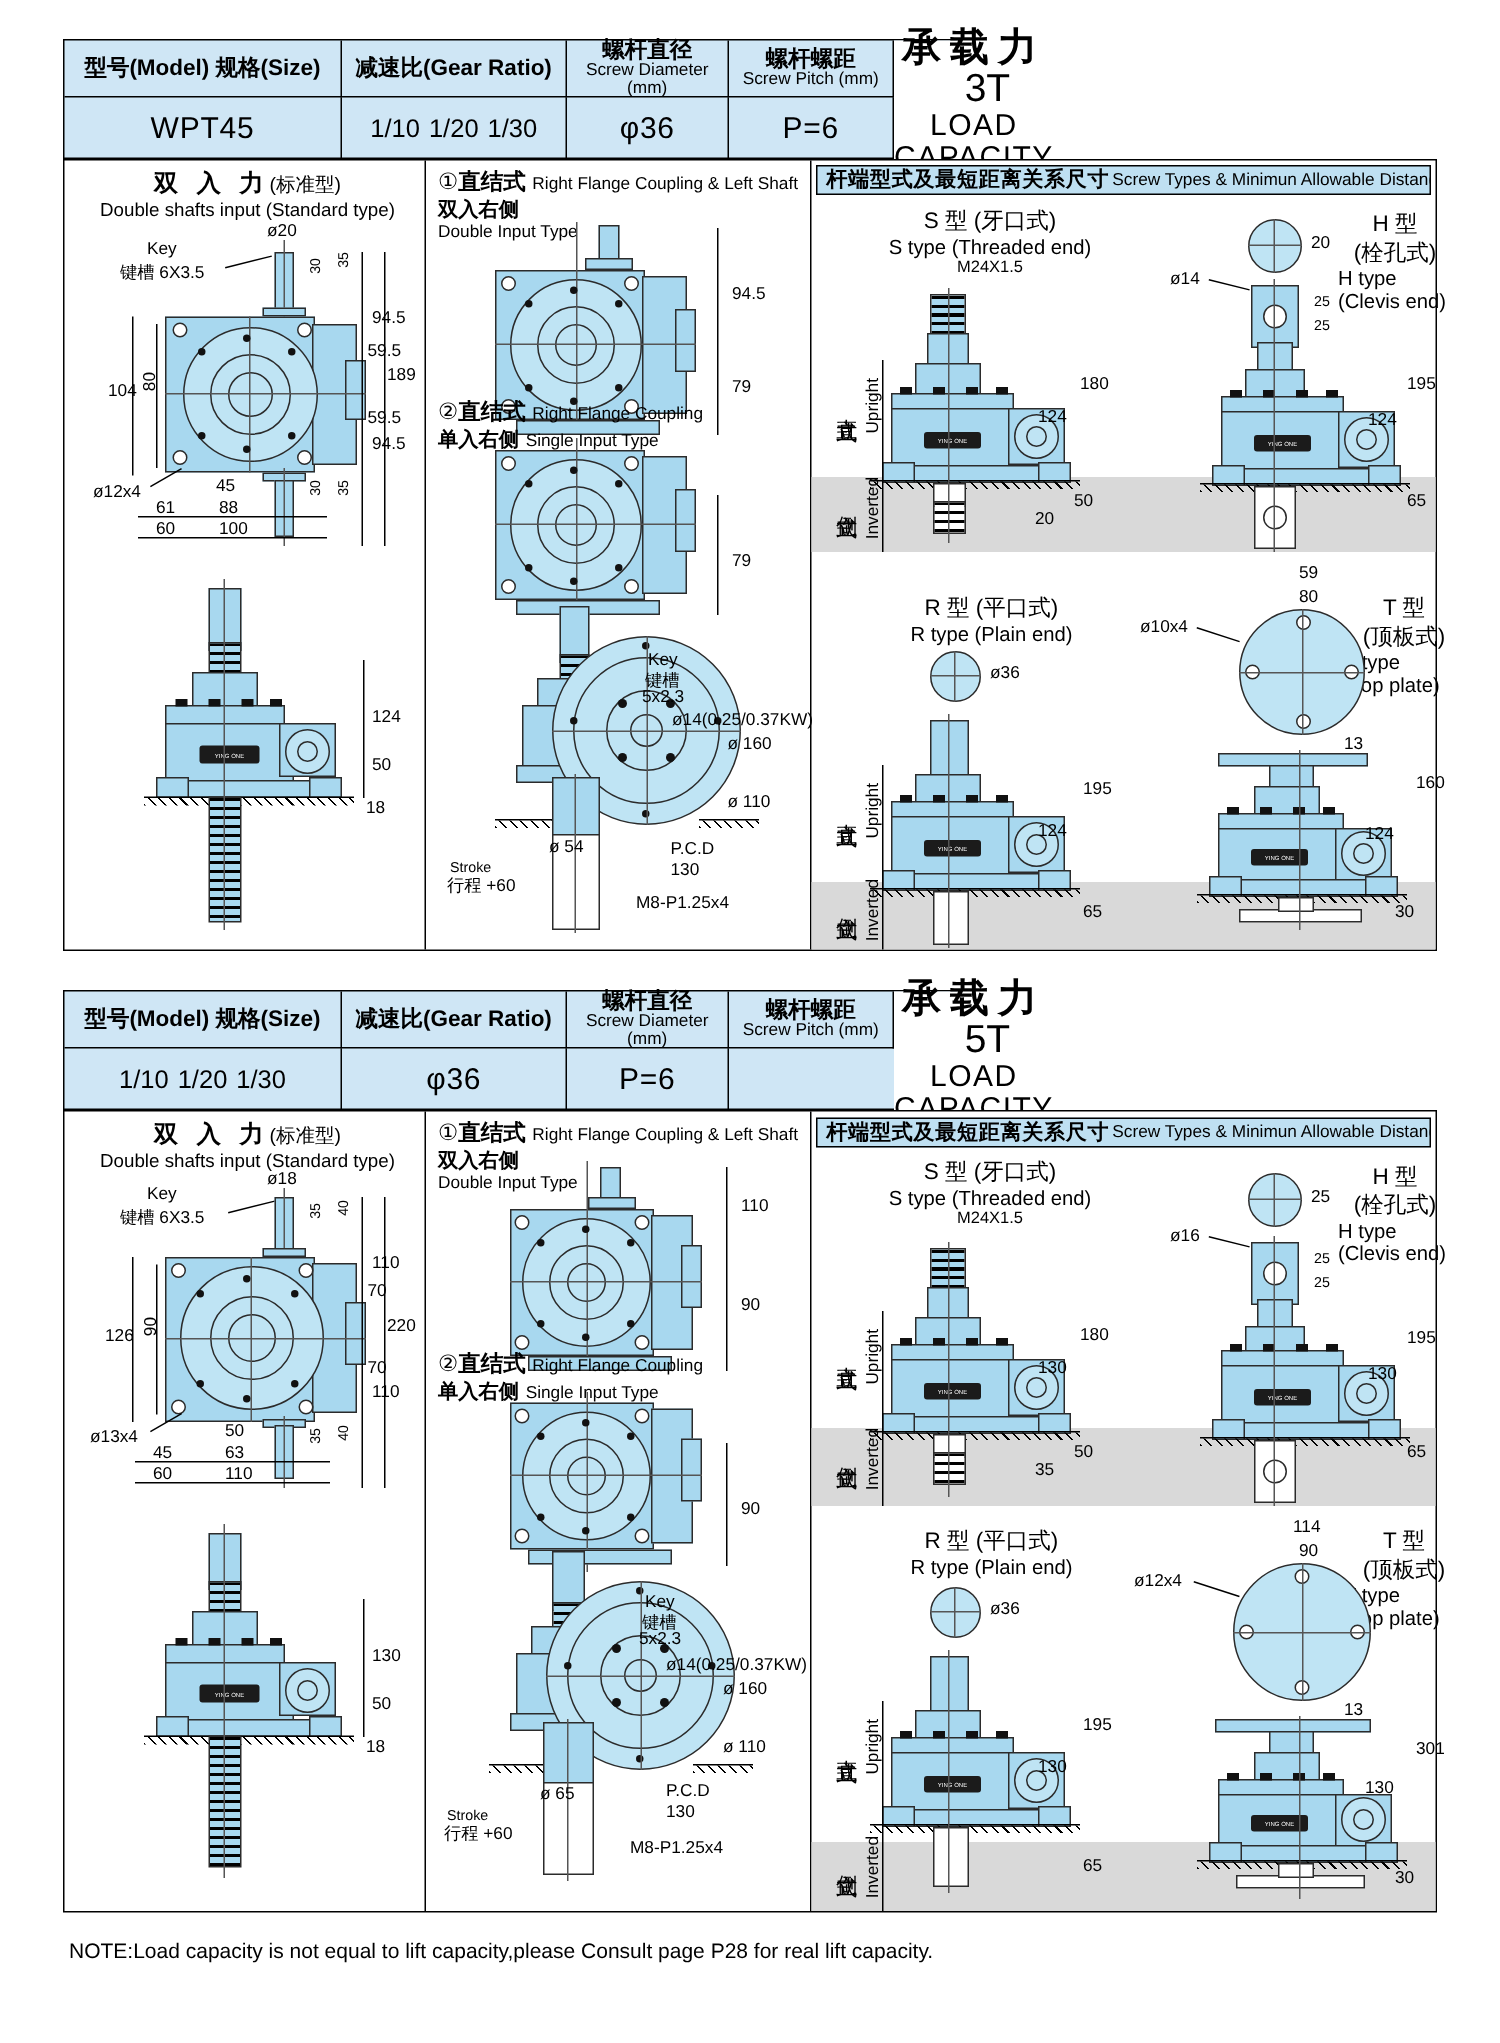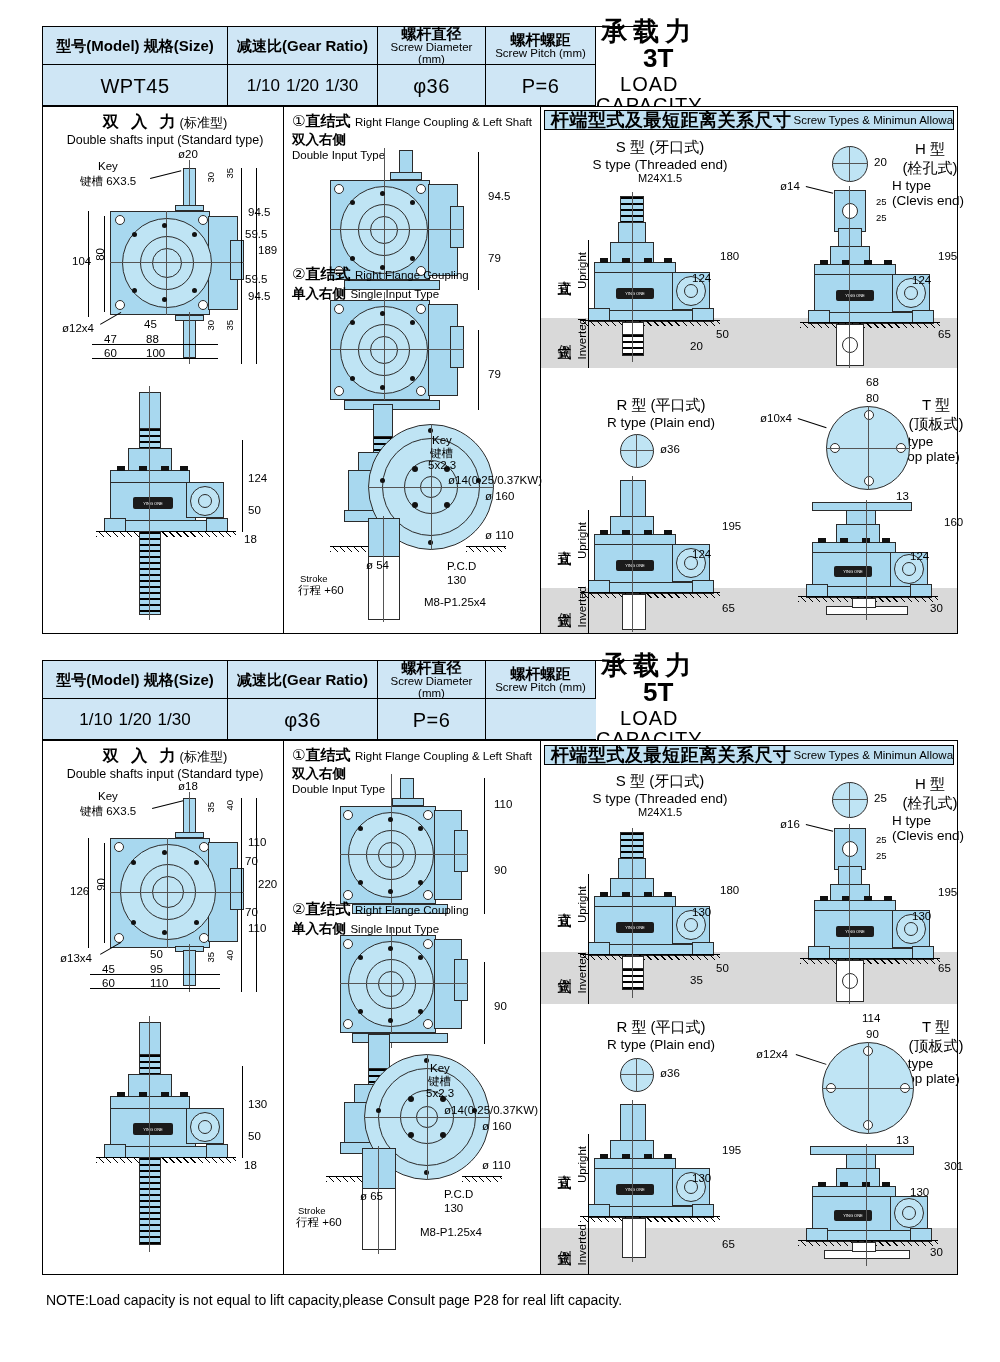--- a/index.html
+++ b/index.html
@@ -48,38 +48,38 @@
   .ratio { font-size: 17px; }
   .ratio .frac { margin: 0 3px; }
   .load-cell {
     grid-row: 1 / span 2;
     grid-column: 5;
     border-right: none;
     background: #fff;
     justify-content: center;
   }
   .load-cn { font-size: 26px; font-weight: 700; letter-spacing: 6px; }
-  .load-cn .tons { letter-spacing: 0; margin-left: 18px; font-weight: 700; }
+  .load-cn .tons { letter-spacing: 0; margin-left: 18px; font-weight: 400; }
   .load-en { font-size: 20px; letter-spacing: 1px; margin-top: 2px; }
 
   
   .panel-title-cn { font-size: 16px; font-weight: 600; letter-spacing: 4px; }
   .panel-title-cn .sub { font-size: 13px; letter-spacing: 0; font-weight: 400; }
   .panel-title-en { font-size: 12.5px; }
 
   .banner {
     position: absolute;
     background: #bfe0f2;
     border: 1px solid #000;
     display: flex; align-items: center;
     padding-left: 6px;
     white-space: nowrap;
     overflow: hidden;
   }
-  .banner .cn { font-size: 18px; font-weight: 600; letter-spacing: .5px; text-align: right; }
+  .banner .cn { font-size: 14px; font-weight: 600; letter-spacing: .5px; text-align: right; }
   .banner .en { font-size: 11.5px; margin-left: 2px; }
 
   .hdr-num { font-size: 15px; }
   .hdr-cn  { font-size: 15px; font-weight: 600; }
   .hdr-en  { font-size: 11.5px; }
   .hdr-cn2 { font-size: 13.5px; font-weight: 600; }
   .hdr-en2 { font-size: 11.5px; }
 
   .type-cn  { font-size: 15px; text-align: center; }
   .type-en  { font-size: 13.5px; }
@@ -217,21 +217,21 @@
   <div class="dim abs" style="left:245px; top:228px;">59.5</div>
   <div class="dim abs" style="left:258px; top:244px;">189</div>
   <div class="dim abs" style="left:245px; top:273px;">59.5</div>
   <div class="dim abs" style="left:248px; top:290px;">94.5</div>
   <div class="dim abs dim-v dim-sm" style="left:205px; top:320px;"><span>30</span></div>
   <div class="dim abs dim-v dim-sm" style="left:224px; top:320px;"><span>35</span></div>
   <div class="arrowline" style="left:241px; top:168px; height:196px;"></div>
   <div class="arrowline" style="left:256px; top:168px; height:196px;"></div>
 
   <div class="dim abs" style="left:144px; top:318px;">45</div>
-  <div class="dim abs" style="left:104px; top:333px;">47</div>
+  <div class="dim abs" style="left:104px; top:333px;">61</div>
   <div class="dim abs" style="left:146px; top:333px;">88</div>
   <div class="dim abs" style="left:104px; top:347px;">60</div>
   <div class="dim abs" style="left:146px; top:347px;">100</div>
   <div class="ln" style="left:92px; top:344px; width:126px; height:1px;"></div>
   <div class="ln" style="left:92px; top:358px; width:126px; height:1px;"></div>
 
   <div class="part" style="left:139px; top:392px; width:22px; height:42px;"></div>
   <div class="thread" style="left:139px; top:428px; width:22px; height:22px;"></div>
   <div class="part" style="left:128px; top:448px; width:44px; height:24px;"></div>
   <div class="part" style="left:110px; top:470px; width:80px; height:16px;"></div>
@@ -465,21 +465,21 @@
   <div class="dim abs" style="left:722px; top:520px;">195</div>
   <div class="dim abs" style="left:692px; top:548px;">124</div>
   <div class="dim abs" style="left:722px; top:602px;">65</div>
 
   <div class="abs" style="left:896px; top:396px; width:80px;">
     <div class="type-cn">T 型</div>
     <div class="type-cn">(顶板式)</div>
     <div class="type-en">T type</div>
     <div class="type-en">(Top plate)</div>
   </div>
-  <div class="dim abs" style="left:866px; top:376px;">68</div>
+  <div class="dim abs" style="left:866px; top:376px;">59</div>
   <div class="dim abs" style="left:866px; top:392px;">80</div>
   <div class="dim abs" style="left:760px; top:412px;">ø10x4</div>
   <div class="leader" style="left:798px; top:418px; width:30px; transform:rotate(18deg);"></div>
   <div class="part-d circ" style="left:826px; top:406px; width:84px; height:84px;"></div>
   <div class="part-w circ" style="left:864px; top:410px; width:10px; height:10px;"></div>
   <div class="part-w circ" style="left:830px; top:443px; width:10px; height:10px;"></div>
   <div class="part-w circ" style="left:896px; top:443px; width:10px; height:10px;"></div>
   <div class="part-w circ" style="left:864px; top:476px; width:10px; height:10px;"></div>
   <div class="cl" style="left:826px; top:448px; width:84px; height:1px;"></div>
   <div class="cl" style="left:868px; top:406px; width:1px; height:84px;"></div>
@@ -624,21 +624,21 @@
   <div class="dim abs" style="left:258px; top:878px;">220</div>
   <div class="dim abs" style="left:245px; top:906px;">70</div>
   <div class="dim abs" style="left:248px; top:922px;">110</div>
   <div class="dim abs dim-v dim-sm" style="left:205px; top:952px;"><span>35</span></div>
   <div class="dim abs dim-v dim-sm" style="left:224px; top:950px;"><span>40</span></div>
   <div class="arrowline" style="left:241px; top:798px; height:194px;"></div>
   <div class="arrowline" style="left:256px; top:798px; height:194px;"></div>
 
   <div class="dim abs" style="left:150px; top:948px;">50</div>
   <div class="dim abs" style="left:102px; top:963px;">45</div>
-  <div class="dim abs" style="left:150px; top:963px;">95</div>
+  <div class="dim abs" style="left:150px; top:963px;">63</div>
   <div class="dim abs" style="left:102px; top:977px;">60</div>
   <div class="dim abs" style="left:150px; top:977px;">110</div>
   <div class="ln" style="left:90px; top:974px; width:130px; height:1px;"></div>
   <div class="ln" style="left:90px; top:988px; width:130px; height:1px;"></div>
 
   <div class="part" style="left:139px; top:1022px; width:22px; height:38px;"></div>
   <div class="thread" style="left:139px; top:1054px; width:22px; height:22px;"></div>
   <div class="part" style="left:128px; top:1074px; width:44px; height:24px;"></div>
   <div class="part" style="left:110px; top:1096px; width:80px; height:16px;"></div>
   <div class="part" style="left:110px; top:1108px; width:86px; height:42px;"></div>

